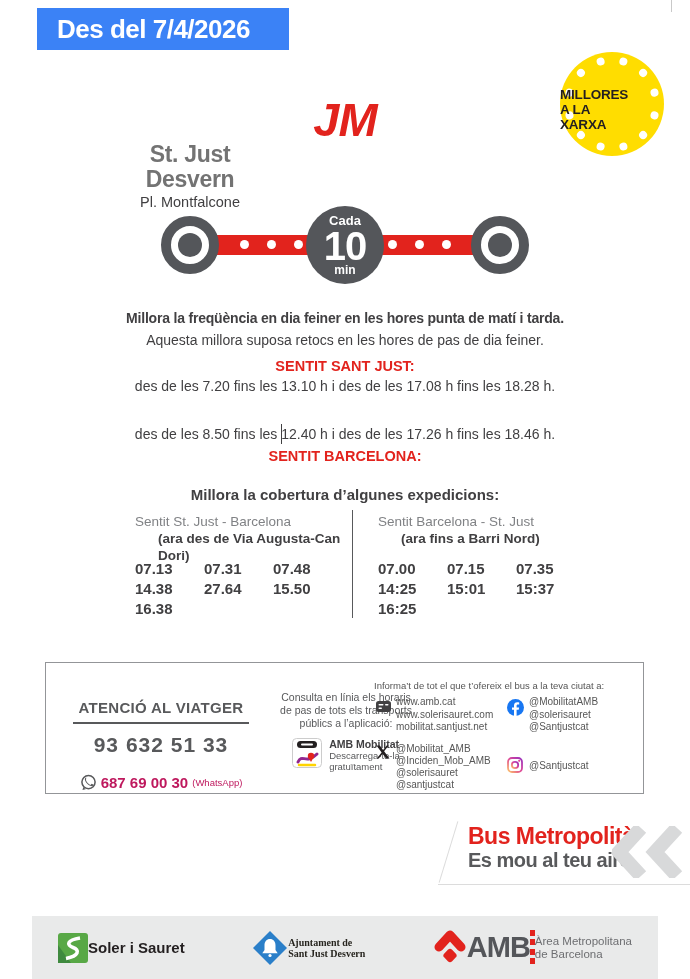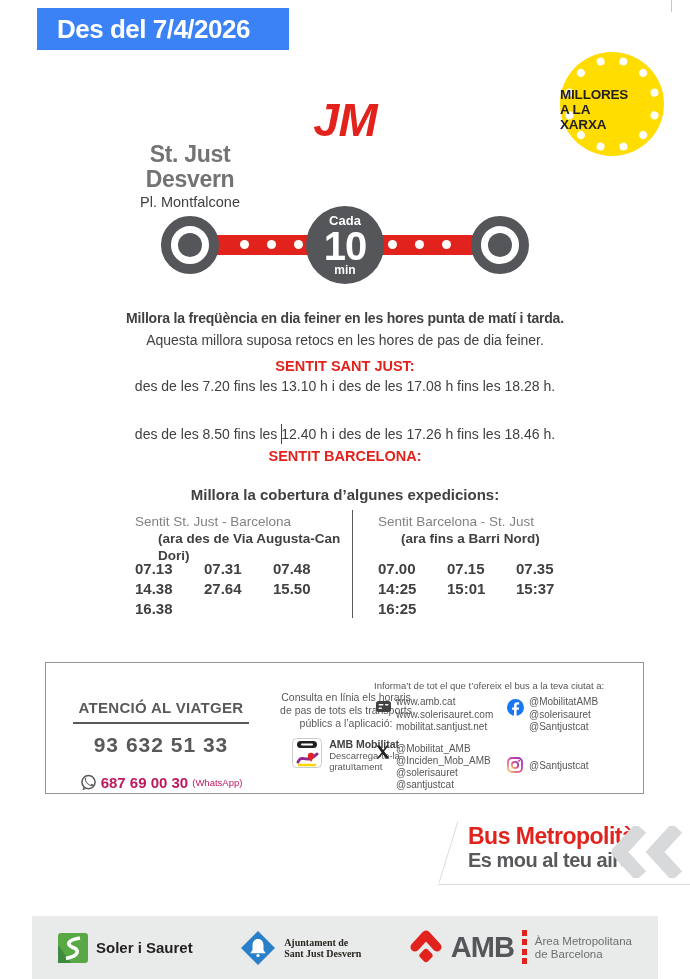--- a/index.html
+++ b/index.html
@@ -80,21 +80,21 @@
   .band-diag{left:448px;top:820px;width:1px;height:64px;background:#dcdcdc;transform:rotate(17deg);}
   .band-base{left:438px;top:884px;width:252px;height:1px;background:#dcdcdc;}
   .brand{left:468px;top:824px;}
   .brand .t1{color:#e2231d;font-size:23px;font-weight:bold;line-height:25px;letter-spacing:-0.5px;}
   .brand .t2{color:#58595b;font-size:20px;font-weight:bold;line-height:22px;letter-spacing:-0.5px;}
   .chevrons{left:612px;top:826px;}
 
   
   .logobar{left:32px;top:916px;width:626px;height:63px;background:#e9eaea;display:flex;
            align-items:center;justify-content:space-between;padding:0 26px;box-sizing:border-box;}
-  .lg{display:flex;align-items:center;gap:8px;}
+  .lg{display:flex;align-items:center;}
   .soler-txt{font-size:15px;font-weight:bold;color:#231f20;}
   .aj-txt{font-family:"Liberation Serif","DejaVu Serif",serif;font-size:10px;font-weight:bold;
           color:#27251f;line-height:11px;}
   .amb-word{font-size:29px;font-weight:bold;color:#54565a;letter-spacing:-1px;line-height:29px;}
   .amb-dots{width:5px;height:36px;background:repeating-linear-gradient(to bottom,#e2231d 0 6px,transparent 6px 9.5px);}
   .amb-txt{font-size:11.5px;color:#6d6e71;line-height:13px;}
 </style>
 </head>
 <body>
 

